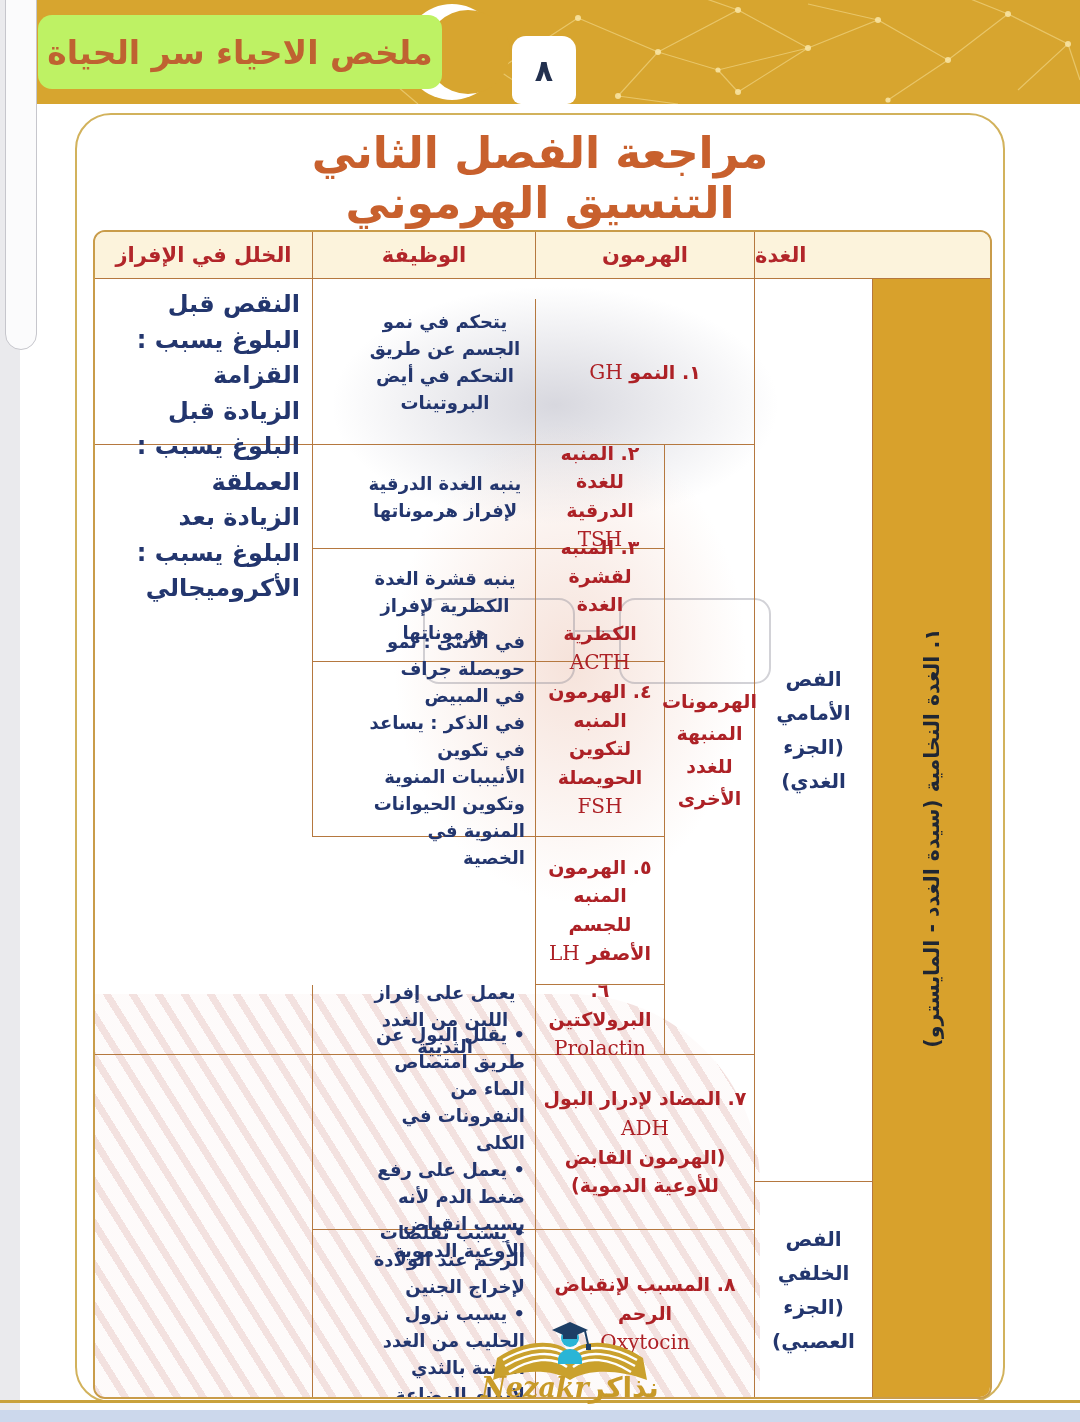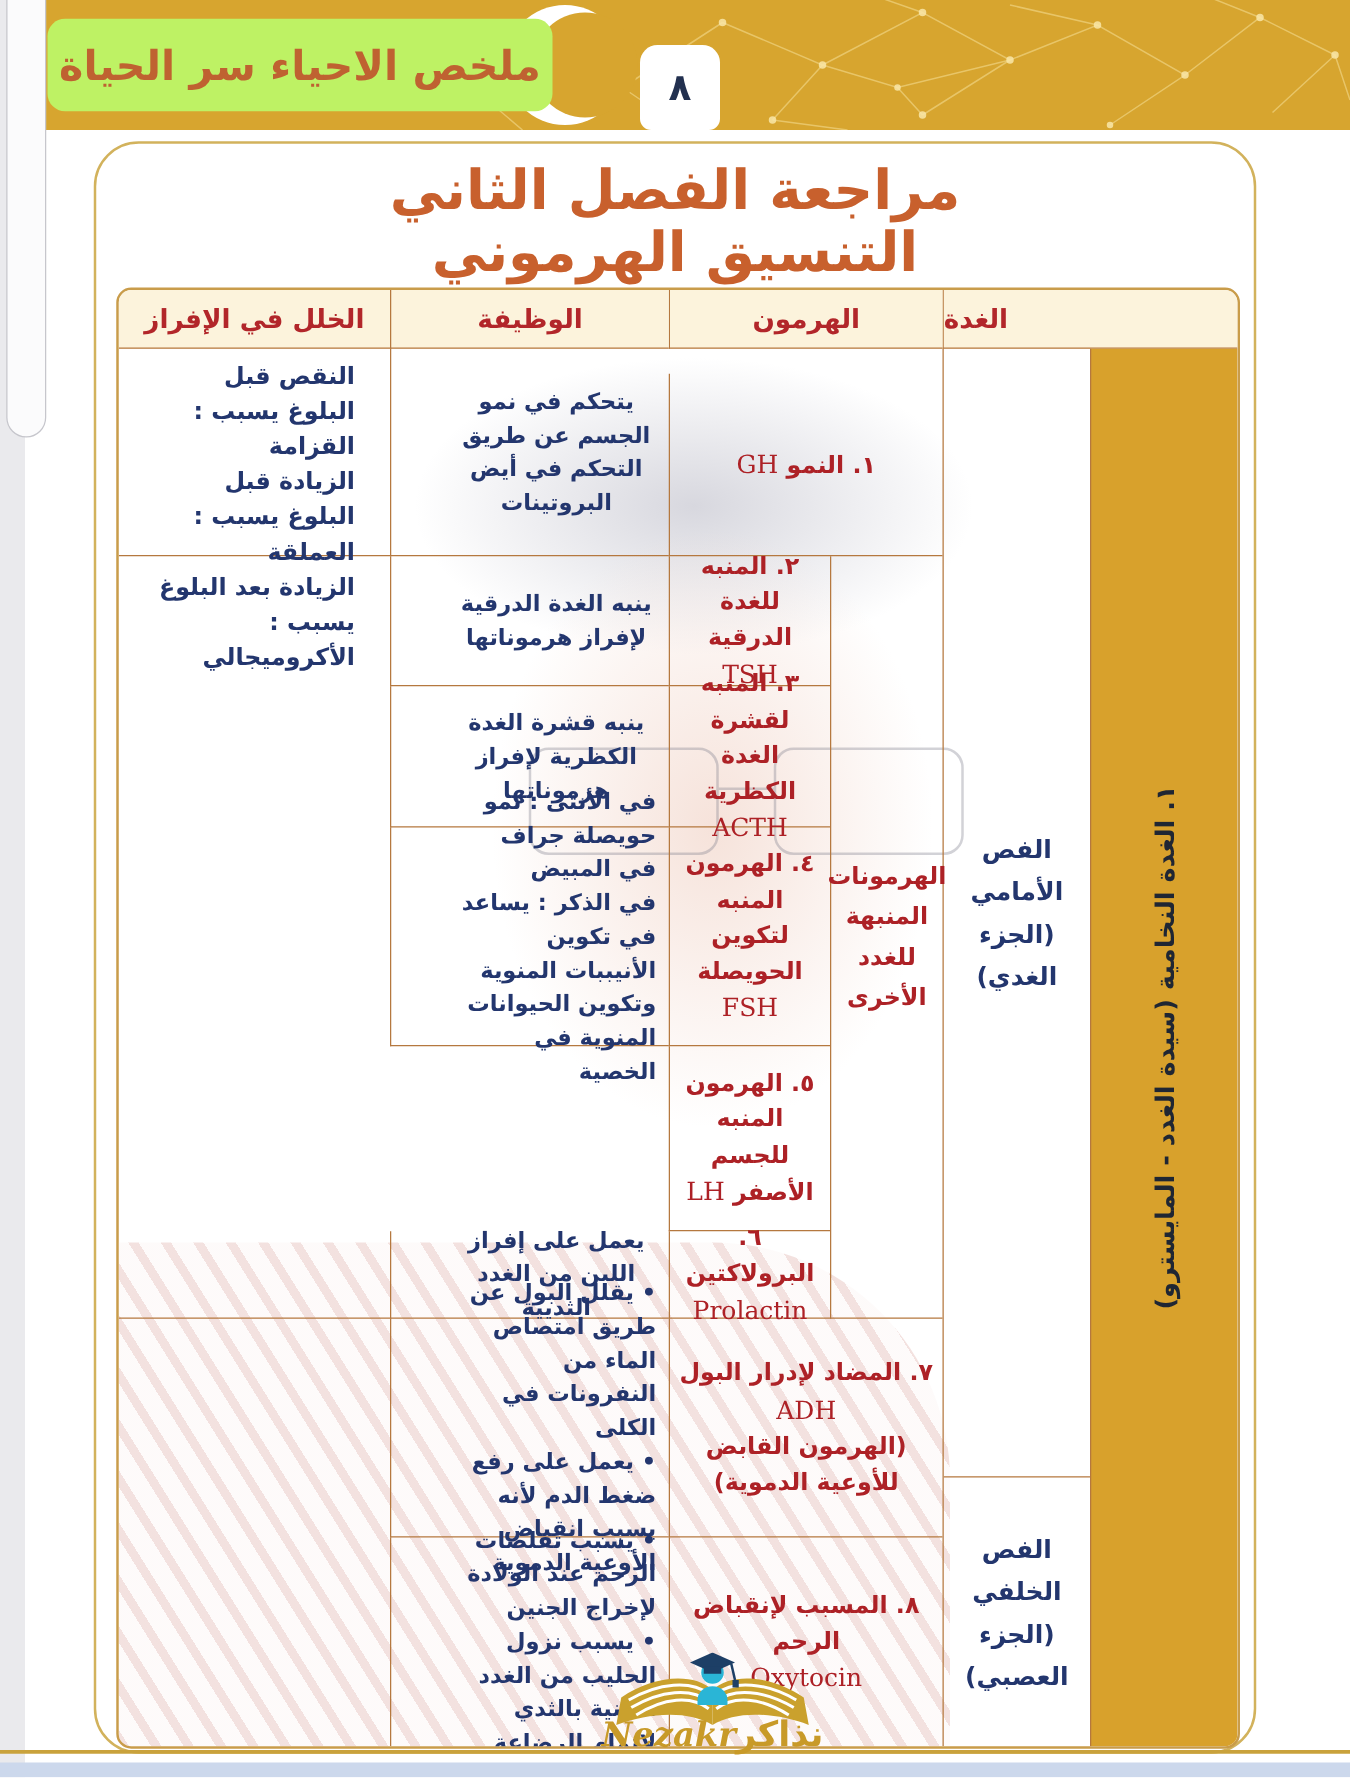--- a/index.html
+++ b/index.html
@@ -45,21 +45,21 @@
     display:flex;align-items:center;justify-content:center;}
   .hor{color:var(--red);font-weight:bold;font-size:19px;line-height:1.5;
     display:flex;align-items:center;justify-content:center;text-align:center;padding:4px 6px;}
   .code{font-family:"DejaVu Serif",serif;font-weight:normal;font-size:20px;color:var(--red);}
   .cb .code{display:block;}
   .extra{display:block;}
   .fn{color:var(--blue);font-weight:bold;font-size:18px;line-height:1.5;padding:6px 10px;
     display:flex;align-items:center;}
   .fn>span{width:100%;text-align:right;white-space:pre-line;margin-left:42px;}
   .fnc>span{text-align:center;}
-  .dis{color:var(--blue);font-weight:bold;font-size:19px;line-height:1.48;padding:8px 28px 6px;
+  .dis{color:var(--blue);font-weight:bold;font-size:24px;line-height:1.48;padding:8px 12px 6px;
     text-align:right;white-space:pre-line;}
   .stim{color:var(--red);font-weight:bold;font-size:19px;line-height:1.7;white-space:pre-line;
     display:flex;align-items:center;justify-content:center;text-align:center;}
   .gland{padding:0;}
   .g-ant,.g-post{display:flex;align-items:center;justify-content:center;color:var(--blue);
     font-weight:bold;font-size:20px;line-height:1.7;white-space:pre-line;text-align:center;}
   .g-ant{height:903px;border-bottom:1px solid var(--bd);}
   .g-post{height:215px;}
   .goldbar{background:var(--bar);}
   .goldbar span{position:absolute;top:50%;left:50%;transform:translate(-50%,-50%) rotate(-90deg);

